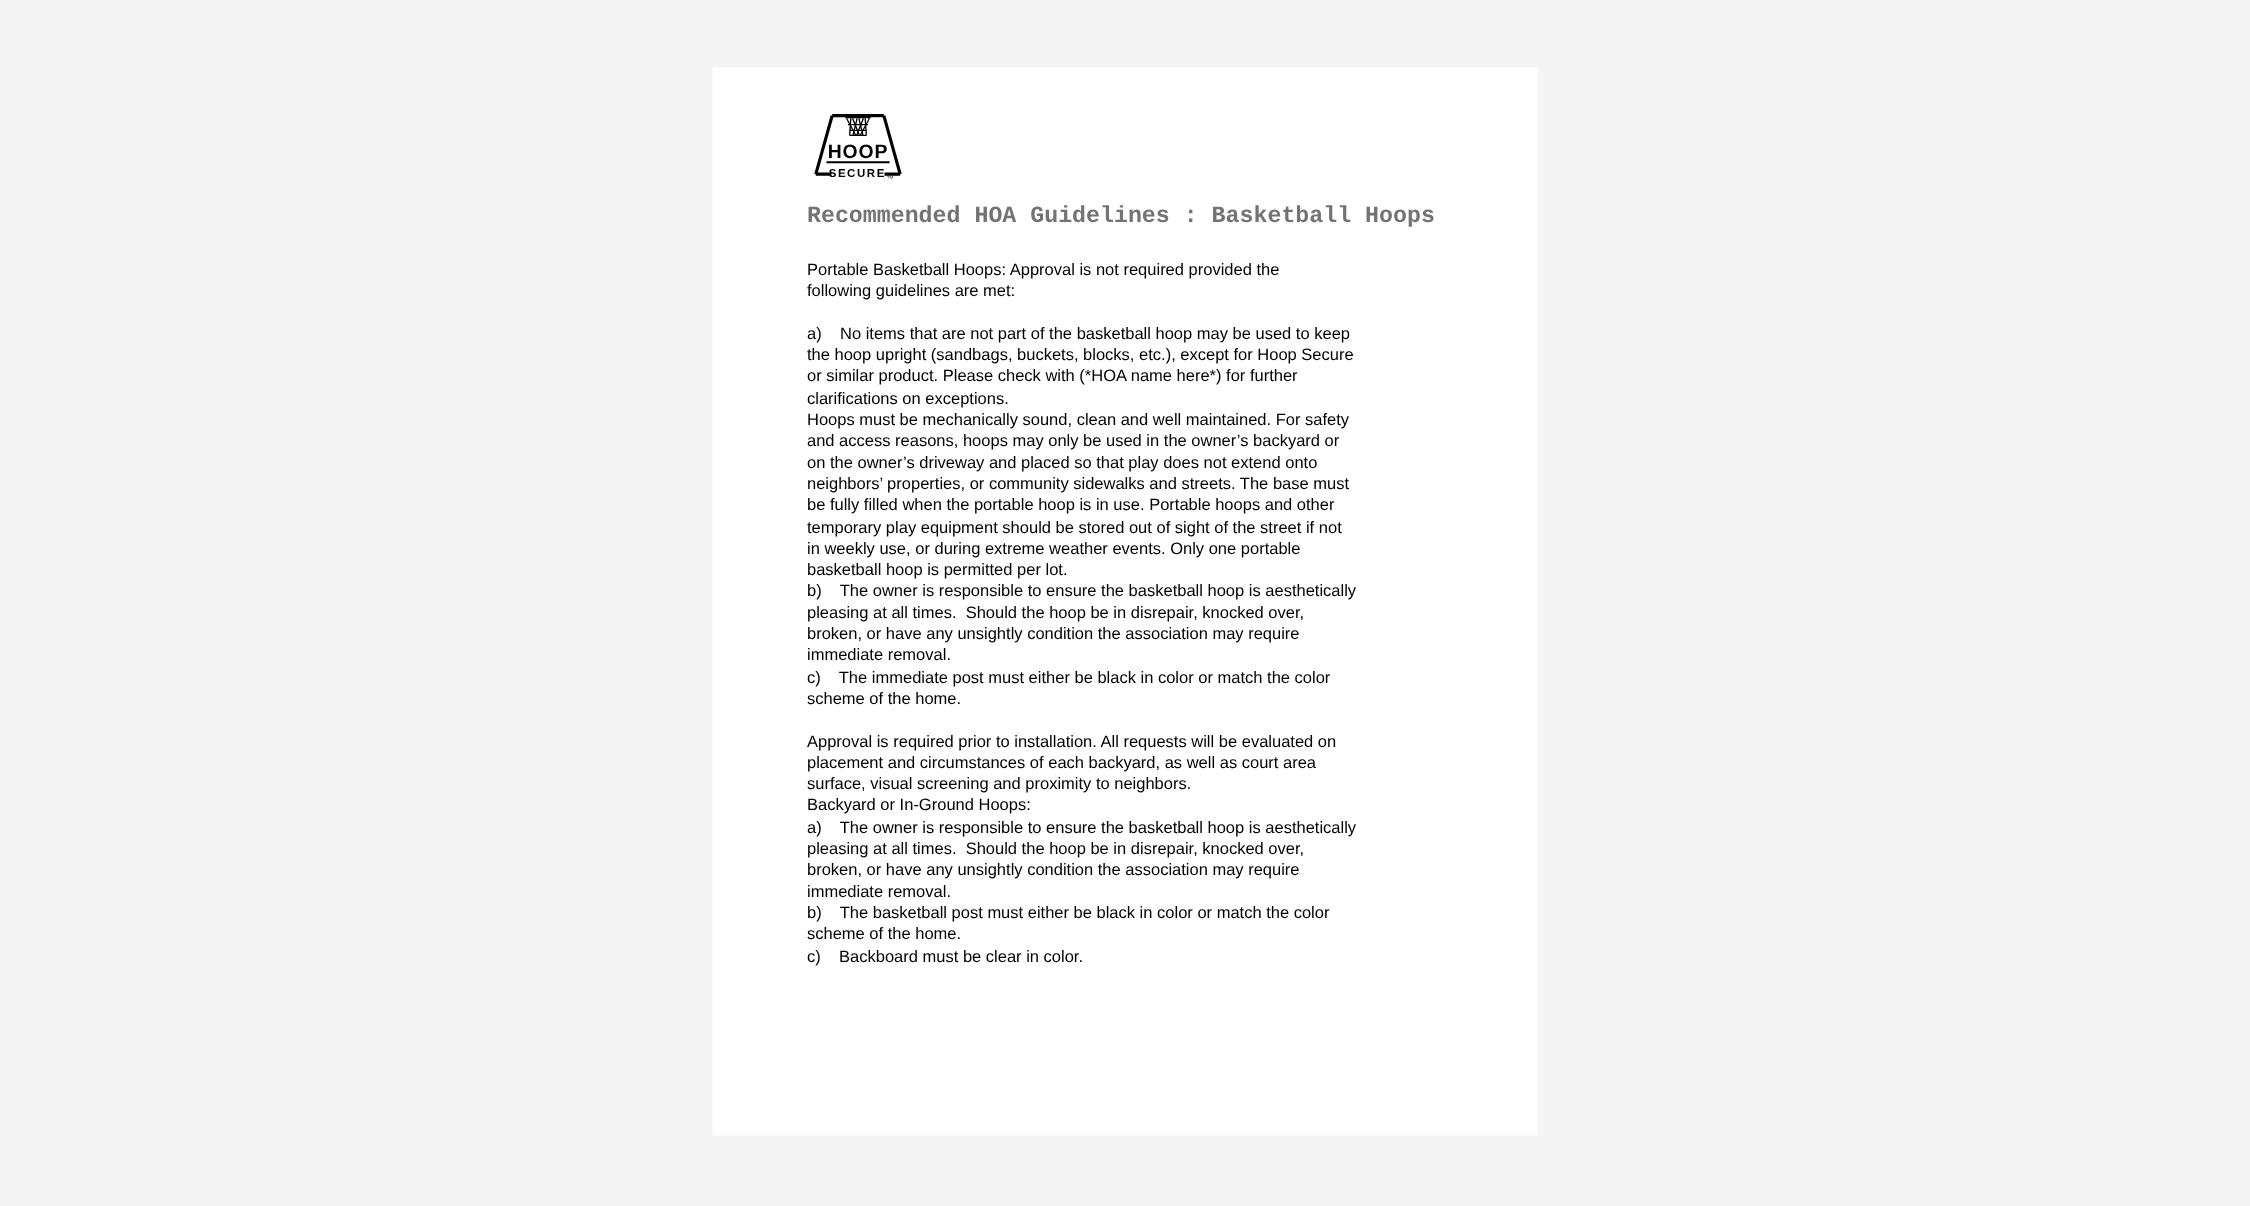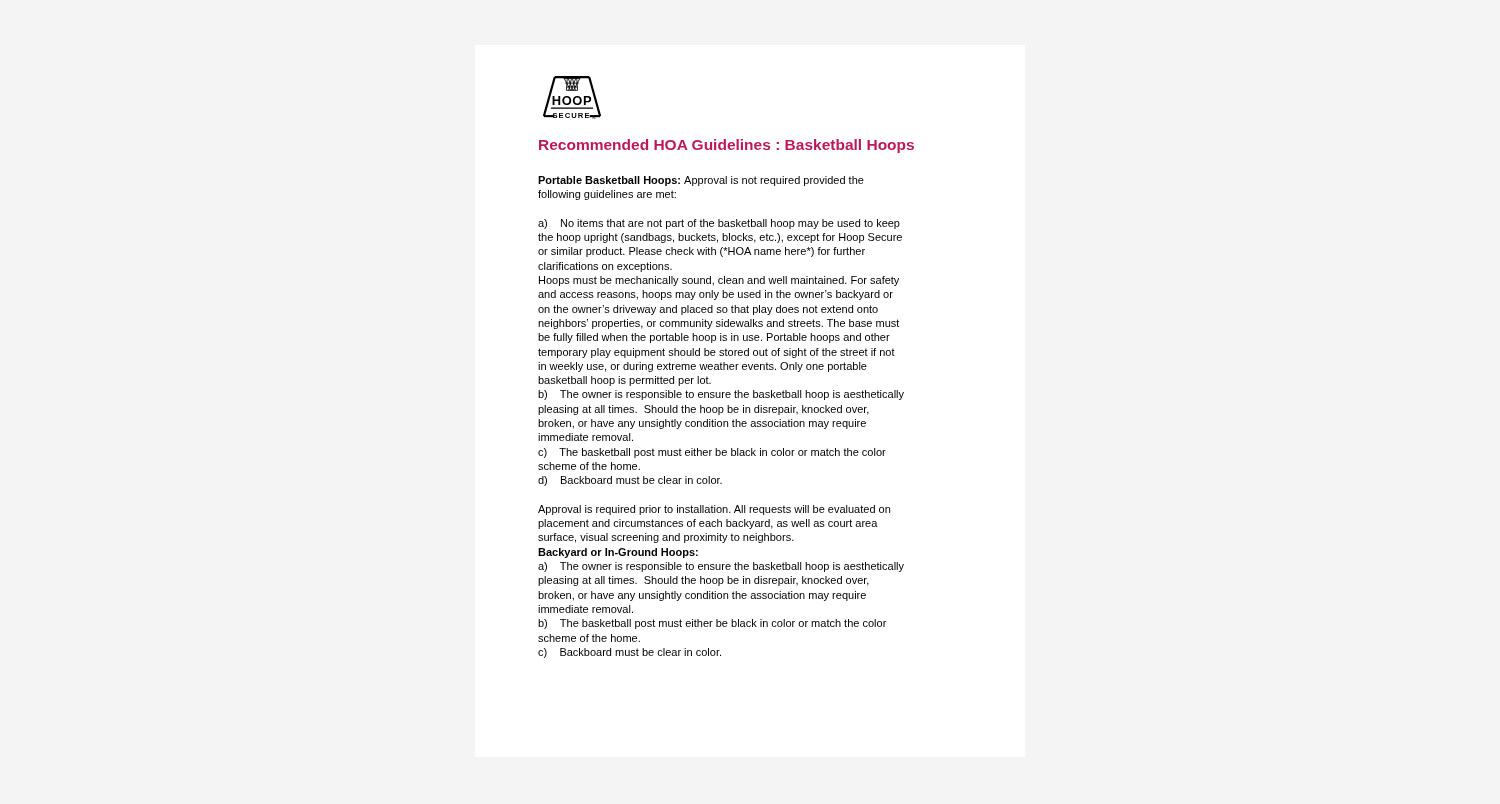--- a/index.html
+++ b/index.html
@@ -28,35 +28,36 @@
     width: 64px;
     height: 44px;
     margin-left: 2px;
     margin-bottom: 17px;
   }
   .logo svg { display: block; width: 64px; height: 44px; }
   h1.doc-title {
     font-size: 15.5px;
     line-height: 17px;
     font-weight: bold;
-    color: #be185d;
+    color: #737373;
     margin: 0 0 20px 0;
     letter-spacing: 0;
+    font-family: Liberation Mono, monospace;
   }
   .body-col {
     width: 430px;
     font-size: 11px;
     line-height: 14.3px;
   }
   .para {
     white-space: pre-wrap;
     margin: 0;
   }
   .mb { margin-bottom: 14.3px; }
-  .b { font-weight: bold; }
+  .b { font-weight: normal; }
   .group { margin-bottom: 14.3px; }
 </style>
 </head>
 <body>
 
 <div class="canvas">
   <div class="paper">
 
     <div class="logo">
       <svg viewBox="0 0 64 46" xmlns="http://www.w3.org/2000/svg">
@@ -110,23 +111,22 @@
 on the owner’s driveway and placed so that play does not extend onto
 neighbors’ properties, or community sidewalks and streets. The base must
 be fully filled when the portable hoop is in use. Portable hoops and other
 temporary play equipment should be stored out of sight of the street if not
 in weekly use, or during extreme weather events. Only one portable
 basketball hoop is permitted per lot.</p>
         <p class="para">b)    The owner is responsible to ensure the basketball hoop is aesthetically
 pleasing at all times.  Should the hoop be in disrepair, knocked over,
 broken, or have any unsightly condition the association may require
 immediate removal.</p>
-        <p class="para">c)    The basketball post must either be black in color or match the color
+        <p class="para">c)    The immediate post must either be black in color or match the color
 scheme of the home.</p>
-        <p class="para">d)    Backboard must be clear in color.</p>
       </div>
 
       <div class="group">
         <p class="para">Approval is required prior to installation. All requests will be evaluated on
 placement and circumstances of each backyard, as well as court area
 surface, visual screening and proximity to neighbors.</p>
         <p class="para b">Backyard or In-Ground Hoops:</p>
         <p class="para">a)    The owner is responsible to ensure the basketball hoop is aesthetically
 pleasing at all times.  Should the hoop be in disrepair, knocked over,
 broken, or have any unsightly condition the association may require

